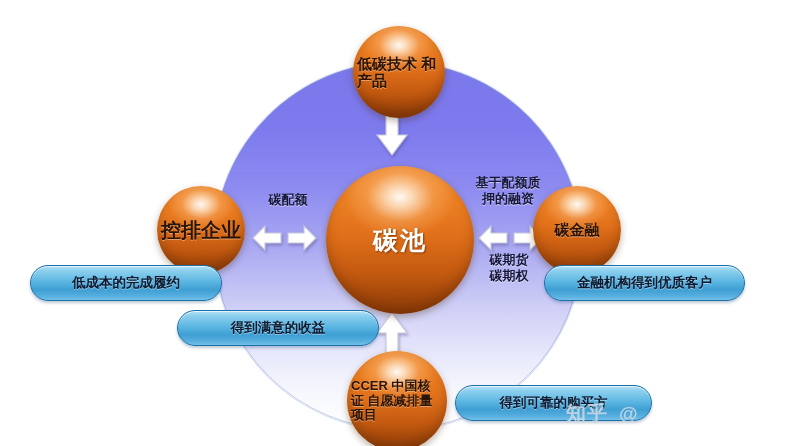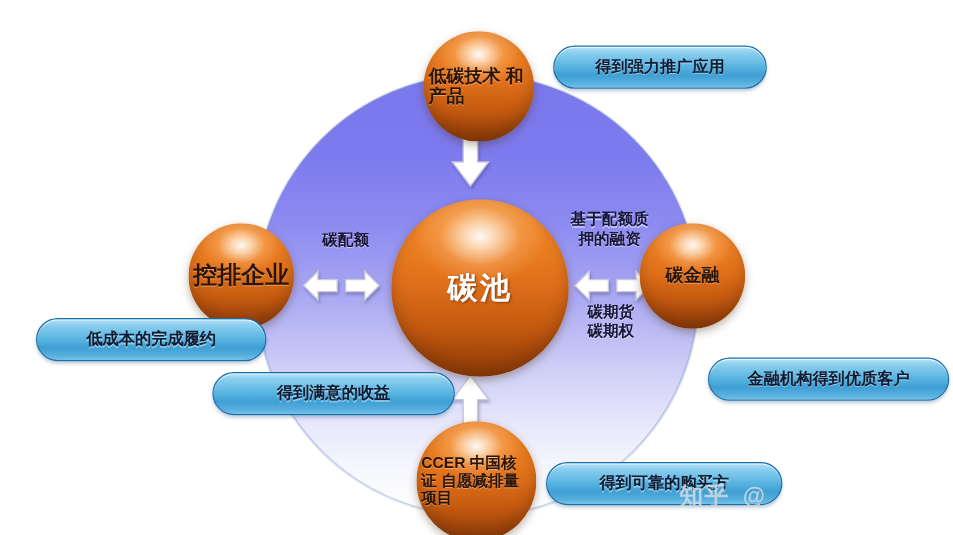--- a/index.html
+++ b/index.html
@@ -171,21 +171,21 @@
     justify-content: center;
     color: #101a30;
     font-size: 13.5px;
     font-weight: bold;
     white-space: nowrap;
     text-shadow: 0 1px 0 rgba(255,255,255,0.4);
   }
   #callout-top-right    { left: 461px; top: 38px;  width: 176px; }
   #callout-left         { left: 30px;  top: 265px; width: 190px; }
   #callout-left-lower   { left: 177px; top: 310px; width: 200px; }
-  #callout-right        { left: 590px; top: 265px; width: 199px; margin-top: 33px; }
+  #callout-right        { left: 544px; top: 265px; width: 199px; }
   #callout-bottom-right { left: 455px; top: 385px; width: 195px; }
 
   
   #watermark {
     position: absolute;
     left: 566px;
     top: 400px;
     z-index: 20;
     display: flex;
     align-items: center;
@@ -257,21 +257,20 @@
   <div class="sphere" id="sphere-right">
     <span class="sph-txt">碳金融</span>
   </div>
   <div class="sphere" id="sphere-bottom">
     <span class="sph-txt">CCER
 中国核证
 自愿减排量
 项目</span>
   </div>
 
-  <div class="callout" id="callout-top-right">得到强力推广应用</div>
   <div class="callout" id="callout-left">低成本的完成履约</div>
   <div class="callout" id="callout-left-lower">得到满意的收益</div>
   <div class="callout" id="callout-right">金融机构得到优质客户</div>
   <div class="callout" id="callout-bottom-right">得到可靠的购买方</div>
 
   <div id="watermark">
     <span>知乎</span>
     <span class="wm-at">@</span>
   </div>
 

